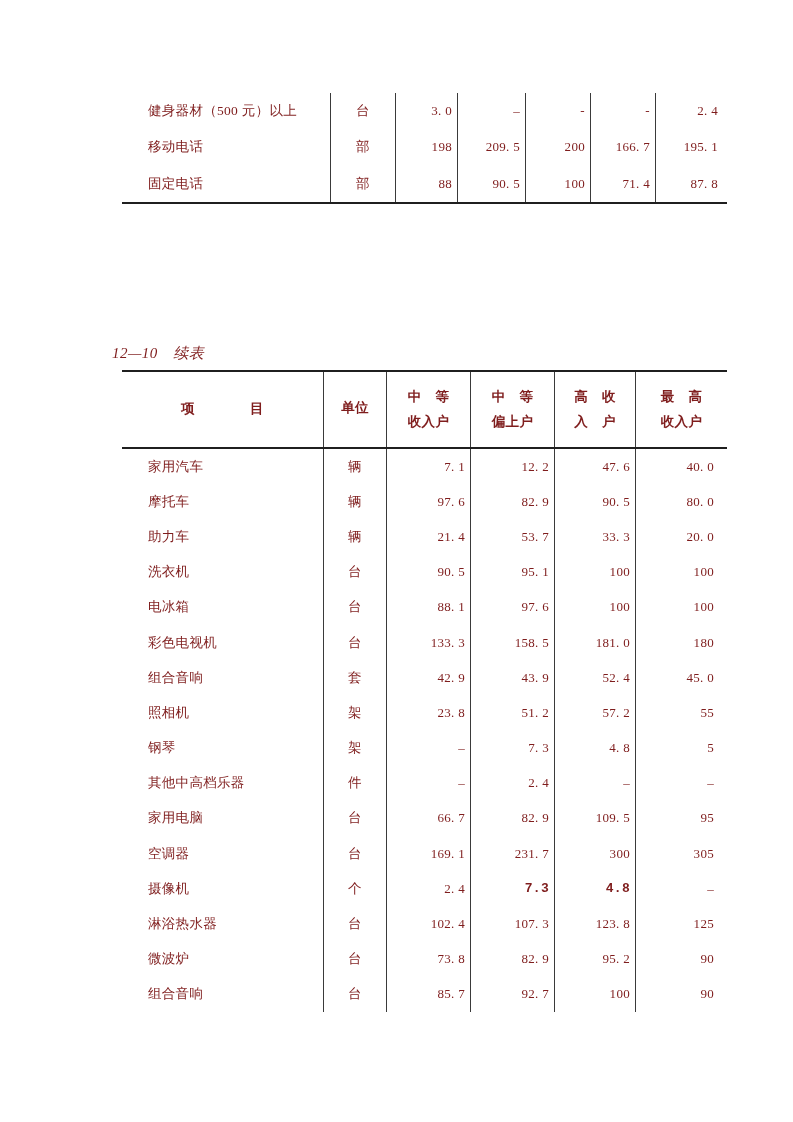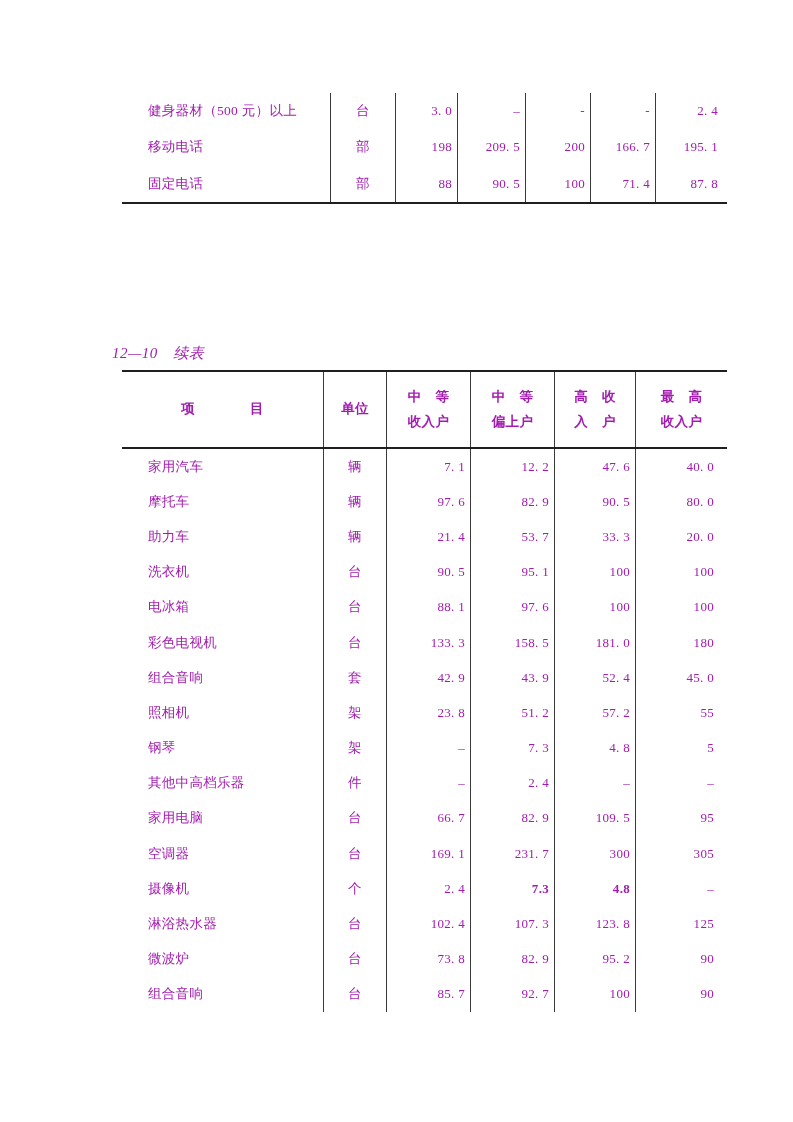--- a/index.html
+++ b/index.html
@@ -7,21 +7,21 @@
     padding: 0;
     background: #ffffff;
   }
   .page {
     position: relative;
     width: 793px;
     height: 1122px;
     background: #ffffff;
     overflow: hidden;
     font-family: "Liberation Serif", "DejaVu Serif", serif;
-    color: #a21caf;
+    color: #7f1d1d;
   }
 
   
   .row { display: flex; }
   .cell {
     box-sizing: border-box;
     display: flex;
     align-items: center;
     font-size: 13px;
     letter-spacing: 0.3px;
@@ -29,21 +29,21 @@
   }
   .cell + .cell { border-left: 1px solid #3a3a3a; }
   .c-item {
     justify-content: flex-start;
     padding-left: 26px;
     font-size: 13.5px;
   }
   .c-unit { justify-content: center; font-size: 13.5px; }
   .c-val  { justify-content: flex-end; padding-right: 5px; }
   .bold {
-    font-family: Liberation Serif, serif;
+    font-family: Liberation Mono, monospace;
     font-weight: 700;
   }
 
   
   .table-top {
     position: absolute;
     left: 122px;
     top: 93px;
     width: 605px;
     border-bottom: 2px solid #1f1f1f;
@@ -75,21 +75,21 @@
     width: 605px;
     border-top: 2px solid #1f1f1f;
   }
   .table-main .thead {
     display: flex;
     height: 75px;
     border-bottom: 2px solid #1f1f1f;
   }
   .table-main .row { height: 35.2px; }
   .table-main .c-item { width: 201px; }
-  .table-main .c-unit { width: 63px; }
+  .table-main .c-unit { width: 63px; font-family: Liberation Mono, monospace; }
   .table-main .v0 { width: 84px; }
   .table-main .v1 { width: 84px; }
   .table-main .v2 { width: 81px; }
   .table-main .v3 { width: 92px; padding-right: 13px; }
 
   .head {
     font-weight: bold;
     justify-content: center;
     text-align: center;
     white-space: pre;

